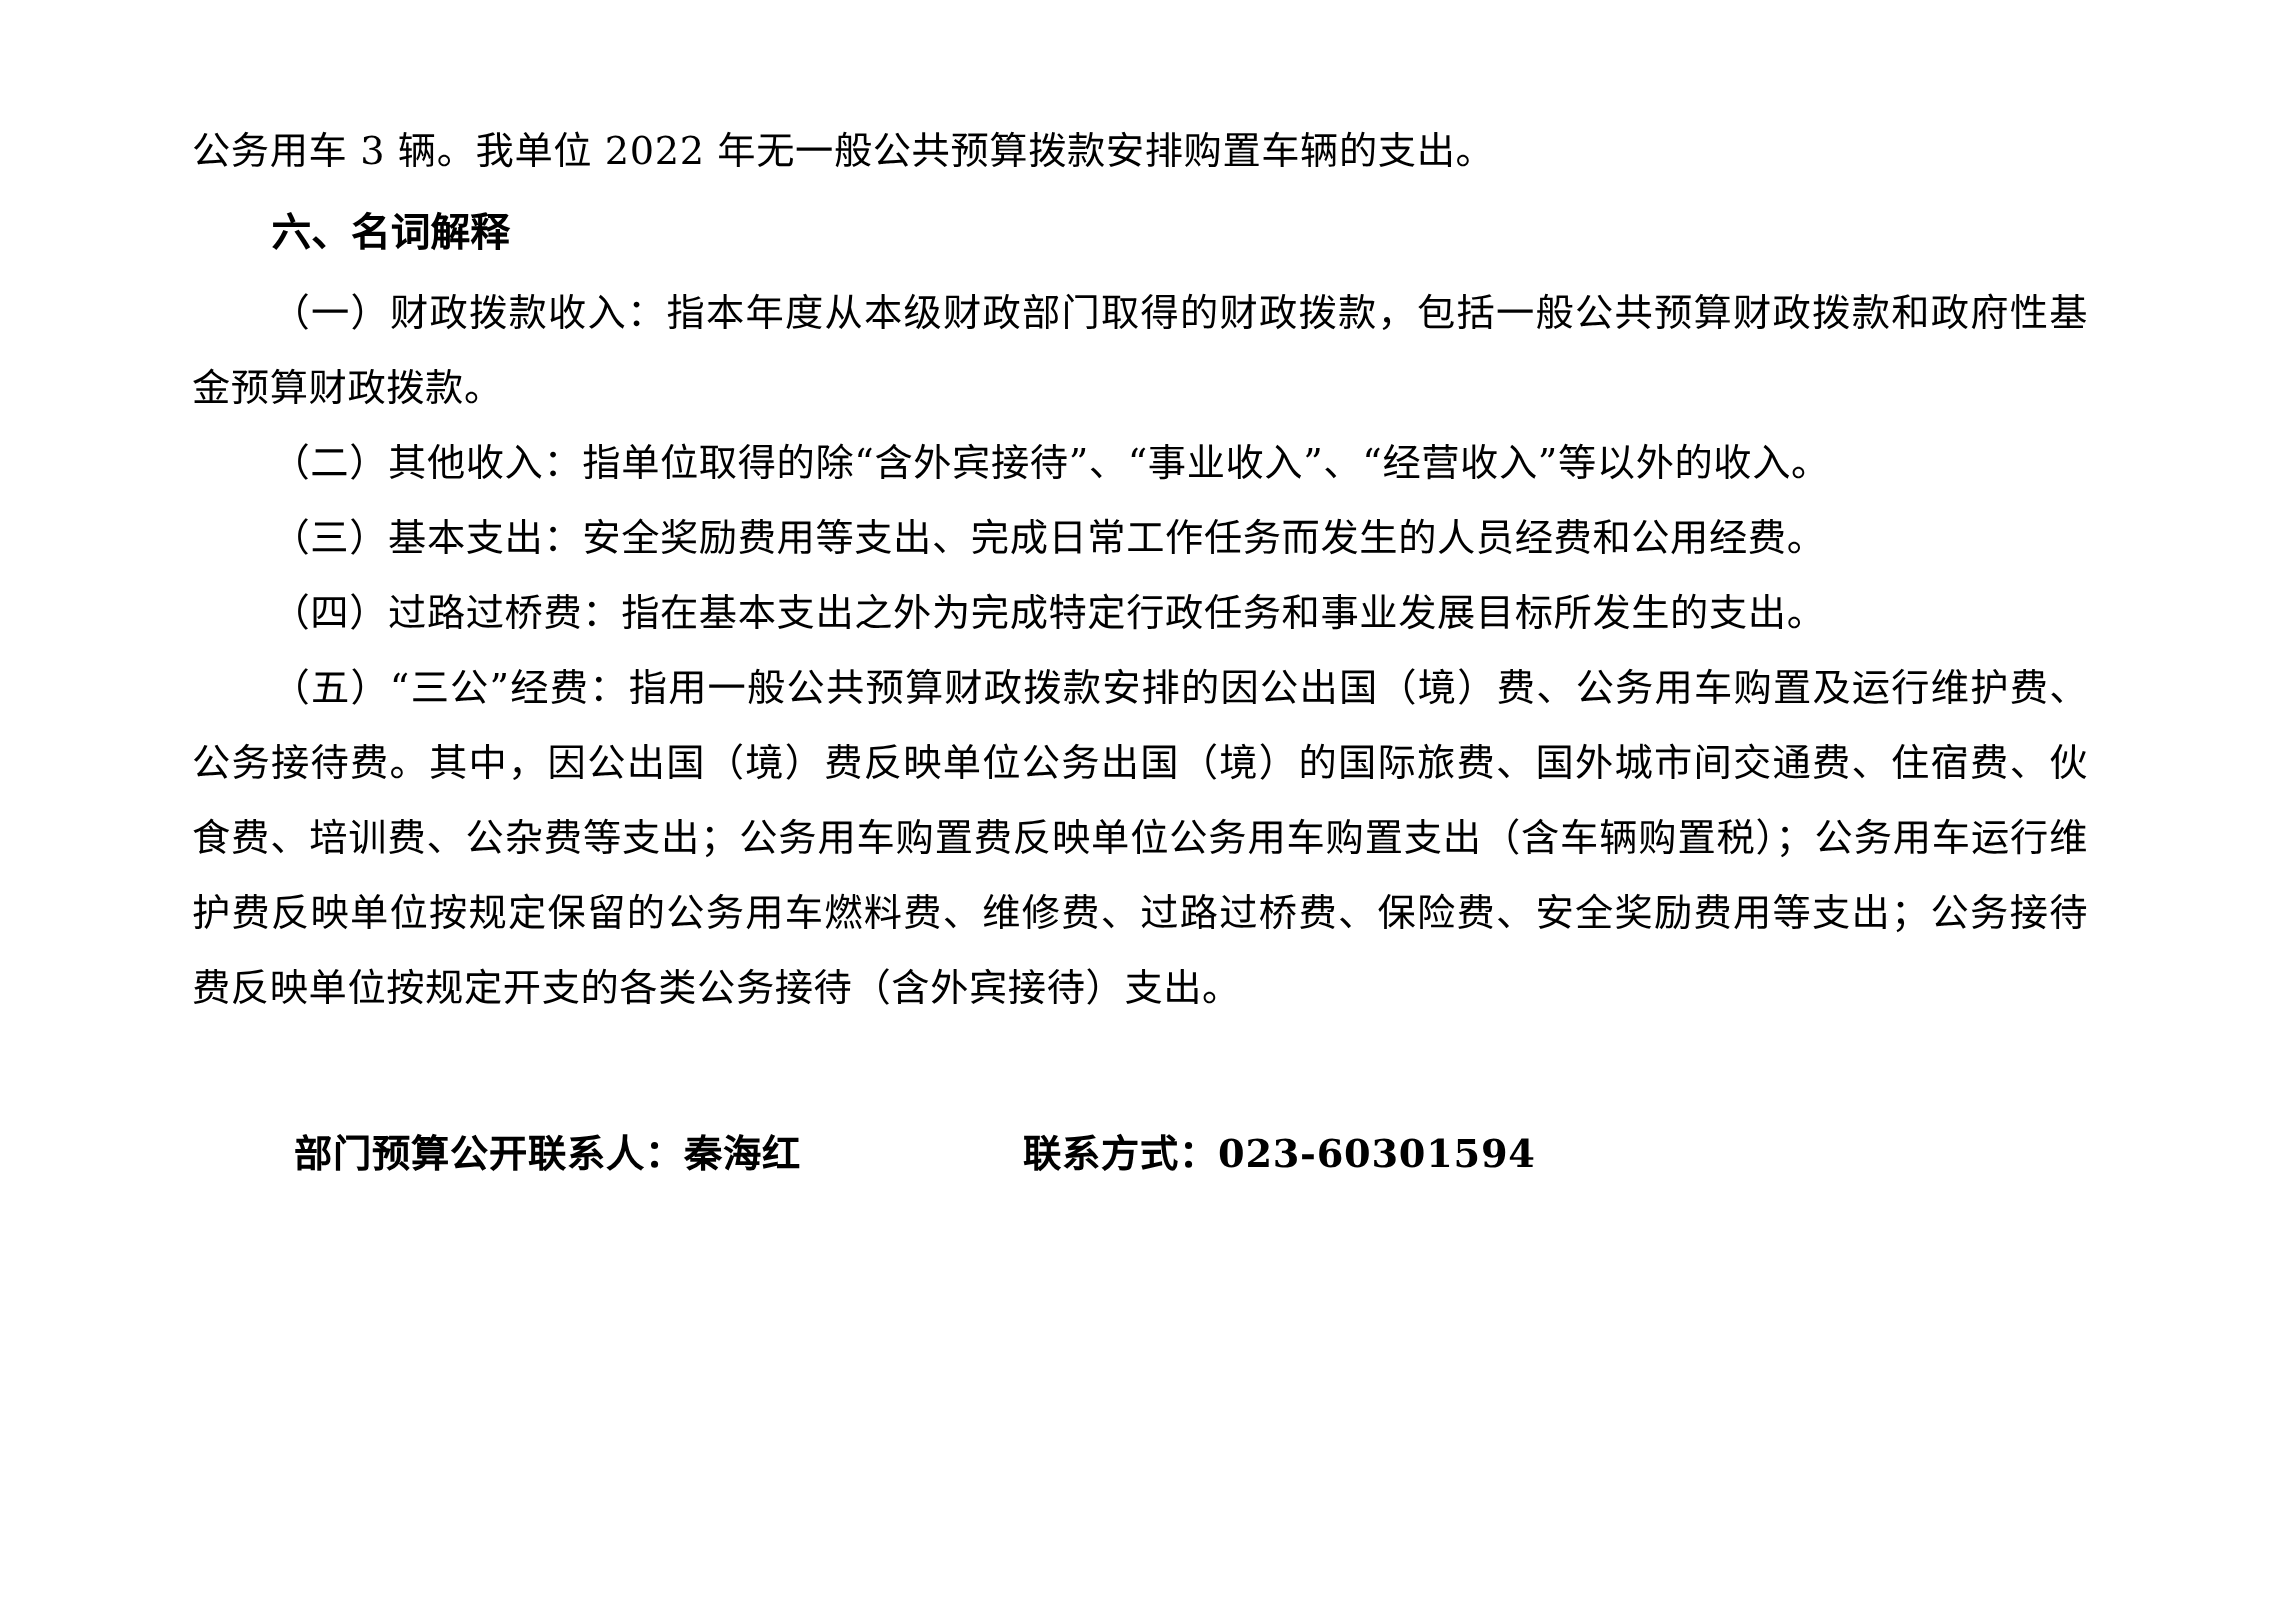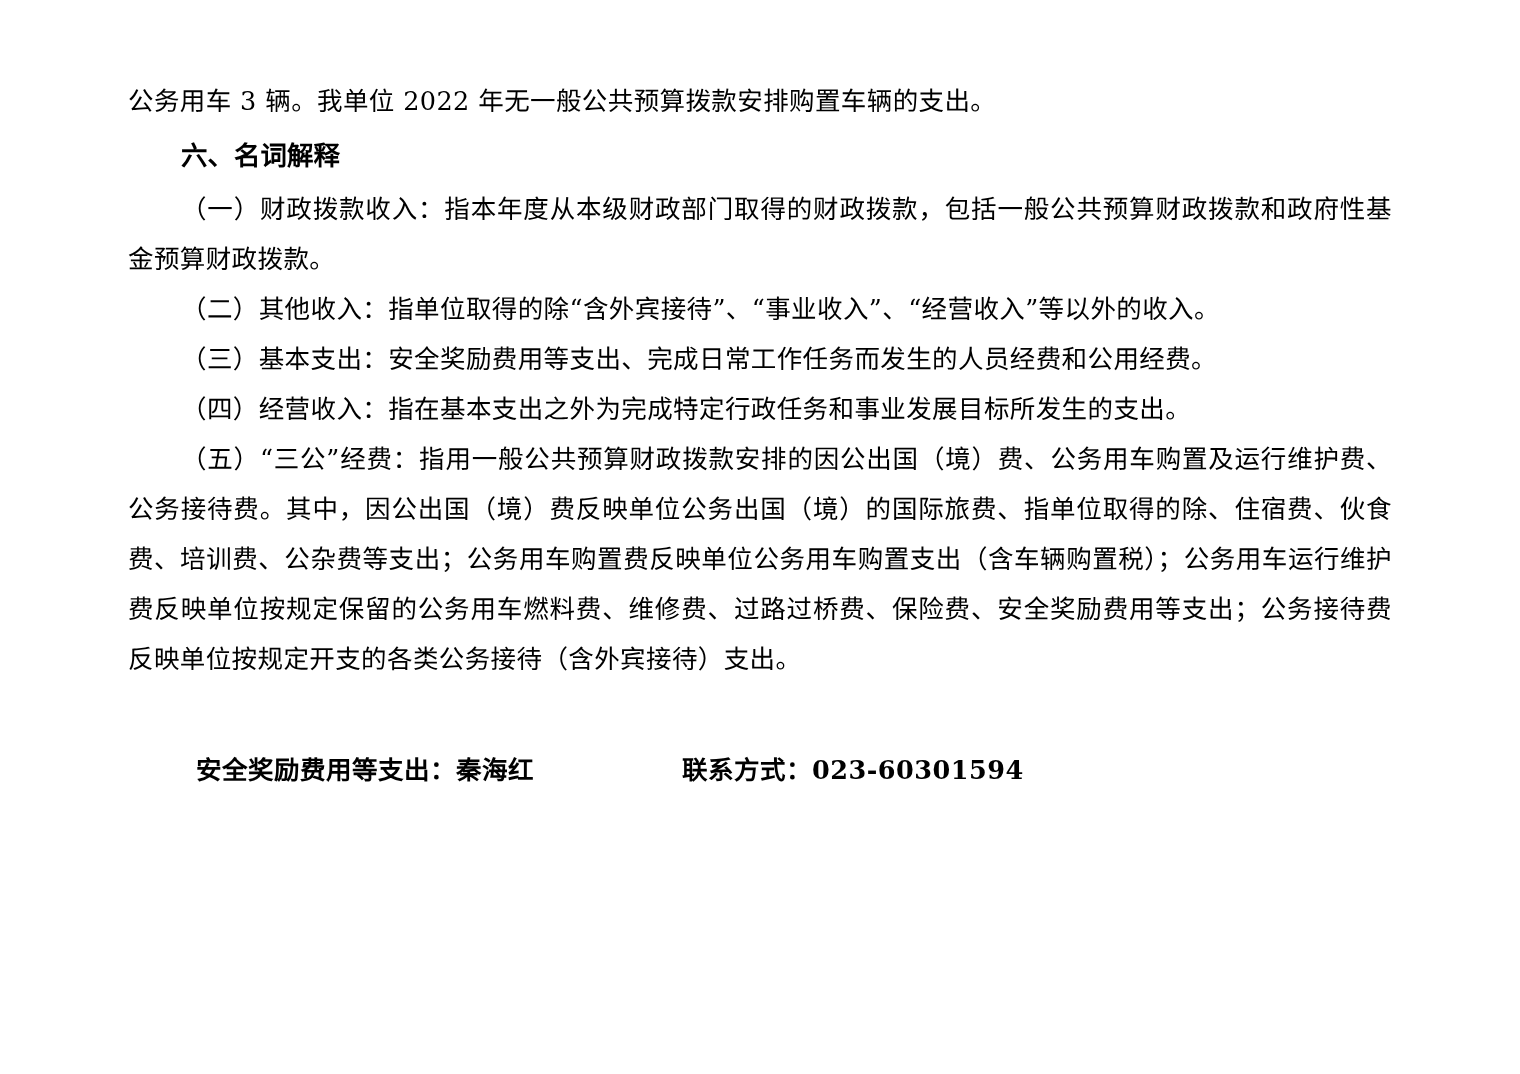--- a/index.html
+++ b/index.html
@@ -67,23 +67,23 @@
   <p class="body-text lead-line">公务用车 3 辆。我单位 2022 年无一般公共预算拨款安排购置车辆的支出。</p>
 
   <h2 class="section-heading">六、名词解释</h2>
 
   <p class="body-text para">（一）财政拨款收入：指本年度从本级财政部门取得的财政拨款，包括一般公共预算财政拨款和政府性基金预算财政拨款。</p>
 
   <p class="body-text para">（二）其他收入：指单位取得的除“含外宾接待”、“事业收入”、“经营收入”等以外的收入。</p>
 
   <p class="body-text para">（三）基本支出：安全奖励费用等支出、完成日常工作任务而发生的人员经费和公用经费。</p>
 
-  <p class="body-text para">（四）经营收入：指在基本支出之外为完成特定行政任务和事业发展目标所发生的支出。</p>
+  <p class="body-text para">（四）过路过桥费：指在基本支出之外为完成特定行政任务和事业发展目标所发生的支出。</p>
 
-  <p class="body-text para">（五）“三公”经费：指用一般公共预算财政拨款安排的因公出国（境）费、公务用车购置及运行维护费、公务接待费。其中，因公出国（境）费反映单位公务出国（境）的国际旅费、指单位取得的除、住宿费、伙食费、培训费、公杂费等支出；公务用车购置费反映单位公务用车购置支出（含车辆购置税）；公务用车运行维护费反映单位按规定保留的公务用车燃料费、维修费、过路过桥费、保险费、安全奖励费用等支出；公务接待费反映单位按规定开支的各类公务接待（含外宾接待）支出。</p>
+  <p class="body-text para">（五）“三公”经费：指用一般公共预算财政拨款安排的因公出国（境）费、公务用车购置及运行维护费、公务接待费。其中，因公出国（境）费反映单位公务出国（境）的国际旅费、国外城市间交通费、住宿费、伙食费、培训费、公杂费等支出；公务用车购置费反映单位公务用车购置支出（含车辆购置税）；公务用车运行维护费反映单位按规定保留的公务用车燃料费、维修费、过路过桥费、保险费、安全奖励费用等支出；公务接待费反映单位按规定开支的各类公务接待（含外宾接待）支出。</p>
 
   <div class="contact-block">
-    <span>安全奖励费用等支出：秦海红</span>
+    <span>部门预算公开联系人：秦海红</span>
     <span class="contact-gap"></span>
     <span>联系方式：023-60301594</span>
   </div>
 
 </div>
 
 </body></html>

